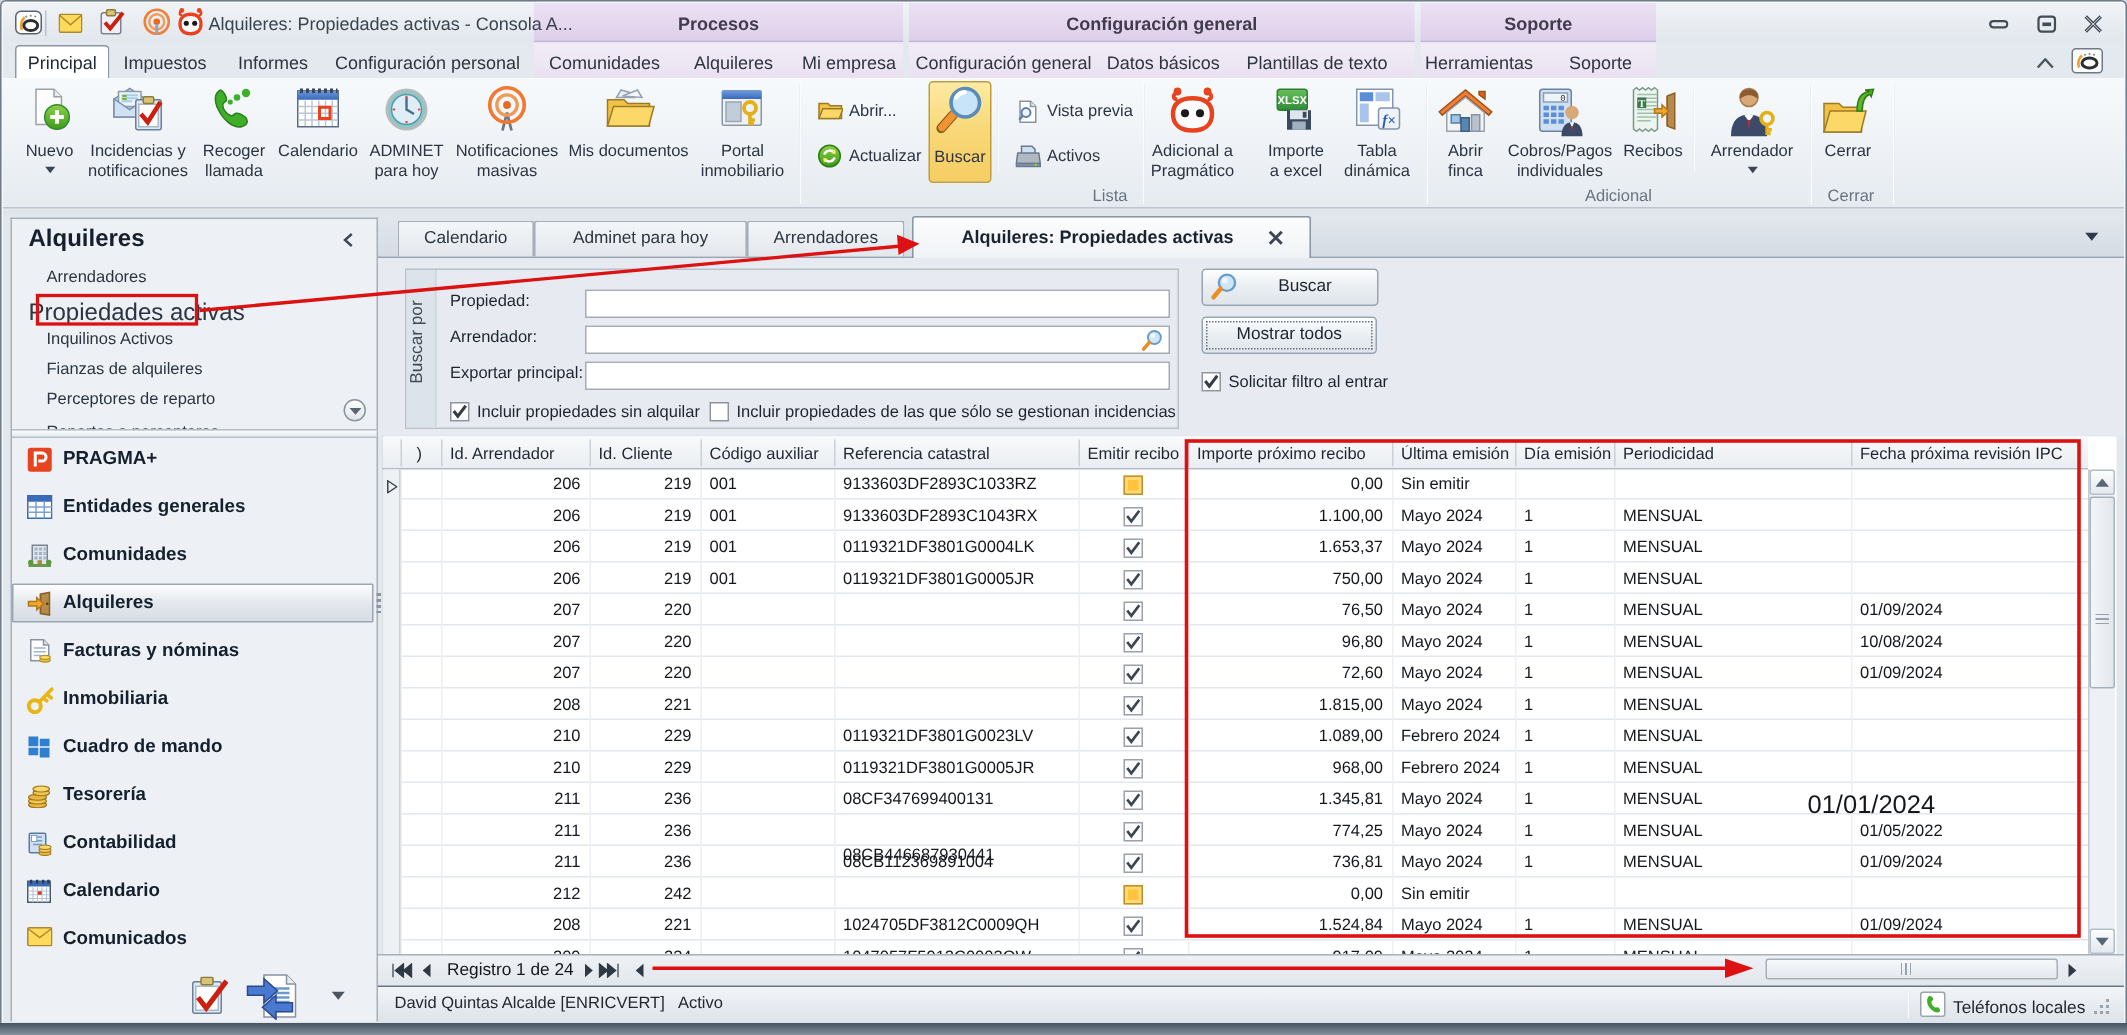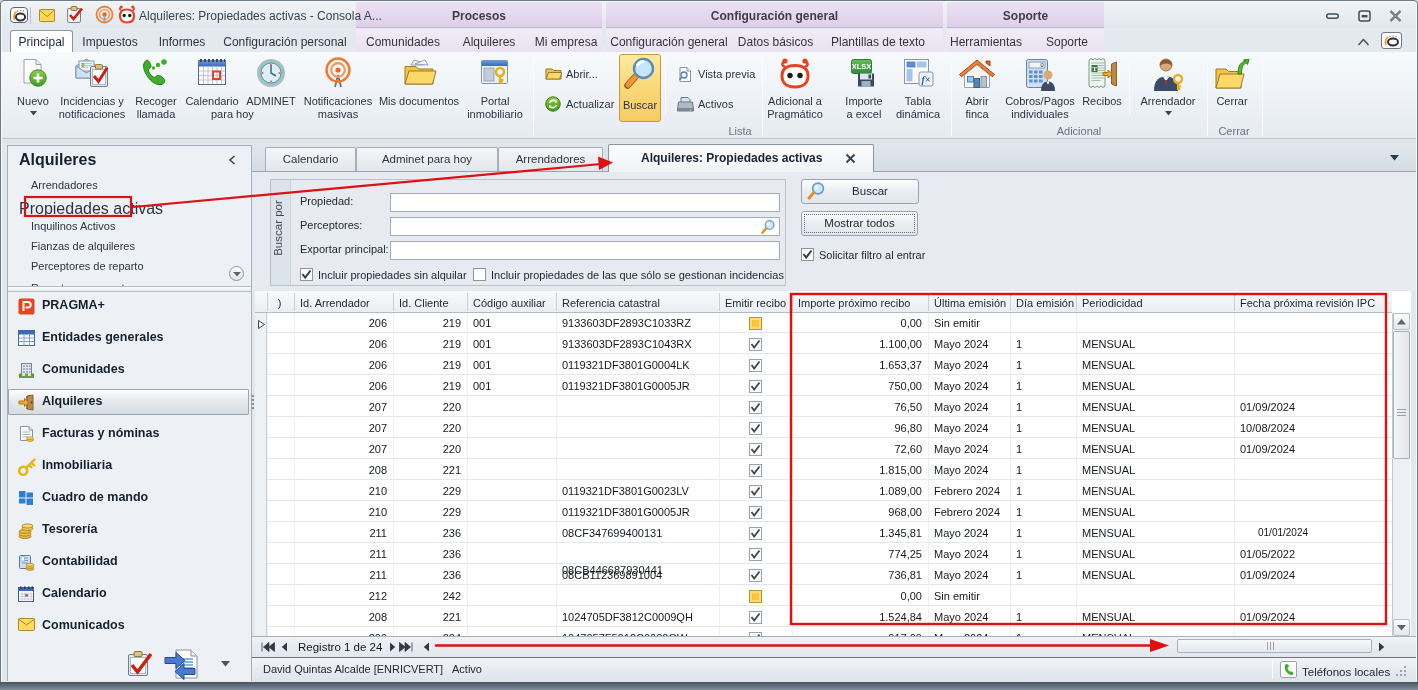--- a/index.html
+++ b/index.html
@@ -171,21 +171,21 @@
     <svg width="32" height="32" viewBox="0 0 32 32">
       <circle cx="16" cy="16" r="14" fill="#b9babc"></circle>
       <circle cx="16" cy="16" r="12.5" fill="#8fc7c5"></circle>
       <circle cx="16" cy="16" r="10" fill="#dfeef6"></circle>
       <circle cx="16" cy="16" r="10" fill="none" stroke="#5d99ac" stroke-width="1"></circle>
       <path d="M16 8 V16 L21 19" stroke="#4a6b8a" stroke-width="1.6" fill="none"></path>
       <path d="M16 6.8 v1.6 M25.2 16 h-1.6 M16 25.2 v-1.6 M6.8 16 h1.6" stroke="#e04a3a" stroke-width="1.4"></path>
     </svg>
   </div>
 <div class="a tx" style="left:211px;top:95px;width:120px;text-align:center;font-size:11px;color:#2c3442">ADMINET</div>
-<div class="a tx" style="left:211px;top:108px;width:120px;text-align:left;font-size:11px;color:#2c3442">para hoy</div>
+<div class="a tx" style="left:211px;top:108px;width:120px;text-align:center;font-size:11px;color:#2c3442">para hoy</div>
 <div class="a" style="left:322px;top:57px;width:32px;height:32px">
     <svg width="32" height="32" viewBox="0 0 32 32">
       <path d="M16 18 L13 30 M16 18 L19 30" stroke="#6a7480" stroke-width="1.8"></path>
       <circle cx="16" cy="13" r="11.5" fill="none" stroke="#f07830" stroke-width="2.4"></circle>
       <circle cx="16" cy="13" r="6.8" fill="none" stroke="#f09a58" stroke-width="2.2"></circle>
       <circle cx="16" cy="13" r="2.6" fill="#e86a20"></circle>
     </svg>
   </div>
 <div class="a tx" style="left:278px;top:95px;width:120px;text-align:center;font-size:11px;color:#2c3442">Notificaciones</div>
 <div class="a tx" style="left:278px;top:108px;width:120px;text-align:center;font-size:11px;color:#2c3442">masivas</div>
@@ -541,21 +541,21 @@
   </svg>
 <svg class="a" style="left:1390px;top:155px" width="9" height="6" viewBox="0 0 9 6">
     <path d="M0 0 h9 L4.5 5.5 Z" fill="#2c3a4c"></path>
   </svg>
 <div class="a" style="left:252px;top:172px;width:1164px;height:118px;background:#e7ebf1"></div>
 <div class="a" style="left:270px;top:179px;width:516px;height:107px;border:1px solid #b8c0ca;background:#e7ebf1"></div>
 <div class="a" style="left:271px;top:180px;width:20px;height:105px;background:#dde3ea;border-right:1px solid #cdd4dc"></div>
 <div class="a tx" style="left:272px;top:267px;font-size:11.5px;color:#414b57;transform:rotate(-90deg);transform-origin:0 0;width:78px;text-align:center">Buscar por</div>
 <div class="a tx" style="left:300px;top:195px;font-size:11px;color:#1c242e">Propiedad:</div>
 <div class="a" style="left:390px;top:193px;width:390px;height:19px;background:#fff;border:1px solid #a5acb6"></div>
-<div class="a tx" style="left:300px;top:219px;font-size:11px;color:#1c242e">Perceptores:</div>
+<div class="a tx" style="left:300px;top:219px;font-size:11px;color:#1c242e">Arrendador:</div>
 <div class="a" style="left:390px;top:217px;width:390px;height:19px;background:#fff;border:1px solid #a5acb6"></div>
 <div class="a tx" style="left:300px;top:243px;font-size:11px;color:#1c242e">Exportar principal:</div>
 <div class="a" style="left:390px;top:241px;width:390px;height:19px;background:#fff;border:1px solid #a5acb6"></div>
 <div class="a" style="left:760px;top:219px">
     <svg width="16" height="16" viewBox="0 0 20 20">
       <circle cx="12" cy="7.5" r="5.4" fill="#cde6f8" stroke="#6a9cc8" stroke-width="1.6"></circle>
       <circle cx="10.5" cy="6" r="2" fill="#eef7fd"></circle>
       <path d="M7.8 11.5 L3 17.2" stroke="#e89028" stroke-width="3" stroke-linecap="round"></path>
     </svg>
   </div>
@@ -882,21 +882,21 @@
 <div class="a tx" style="left:218px;top:4px;font-size:11px;color:#14181d"></div>
 <div class="a tx" style="left:307px;top:4px;font-size:11px;color:#14181d">08CF347699400131</div>
 <div class="a" style="left:494px;top:4px;width:13px;height:13px;background:#fcfcfc;border:1px solid #9aa1aa"></div>
 <svg class="a" style="left:495px;top:5px" width="11" height="11" viewBox="0 0 11 11">
         <path d="M1.5 5 L4.2 8.5 L9.5 1.5" fill="none" stroke="#3c4550" stroke-width="1.8"></path>
       </svg>
 <div class="a tx" style="left:537px;top:4px;width:130px;text-align:right;font-size:11px;color:#14181d">1.345,81</div>
 <div class="a tx" style="left:679px;top:4px;font-size:11px;color:#14181d">Mayo 2024</div>
 <div class="a tx" style="left:761px;top:4px;font-size:11px;color:#14181d">1</div>
 <div class="a tx" style="left:827px;top:4px;font-size:11px;color:#14181d">MENSUAL</div>
-<div class="a tx" style="left:1003px;top:4px;font-size:10px;color:#14181d">01/01/2024</div>
+<div class="a tx" style="left:950px;top:4px;font-size:17px;color:#14181d">01/01/2024</div>
 </div>
 <div class="a" style="left:0;top:231px;width:1137px;height:20px;border-bottom:1px solid #e2e8ee">
 <div class="a" style="left:12px;top:0;width:1px;height:21px;background:#eceff3"></div>
 <div class="a" style="left:39px;top:0;width:1px;height:21px;background:#eceff3"></div>
 <div class="a" style="left:138px;top:0;width:1px;height:21px;background:#eceff3"></div>
 <div class="a" style="left:212px;top:0;width:1px;height:21px;background:#eceff3"></div>
 <div class="a" style="left:301px;top:0;width:1px;height:21px;background:#eceff3"></div>
 <div class="a" style="left:464px;top:0;width:1px;height:21px;background:#eceff3"></div>
 <div class="a" style="left:537px;top:0;width:1px;height:21px;background:#eceff3"></div>
 <div class="a" style="left:673px;top:0;width:1px;height:21px;background:#eceff3"></div>

